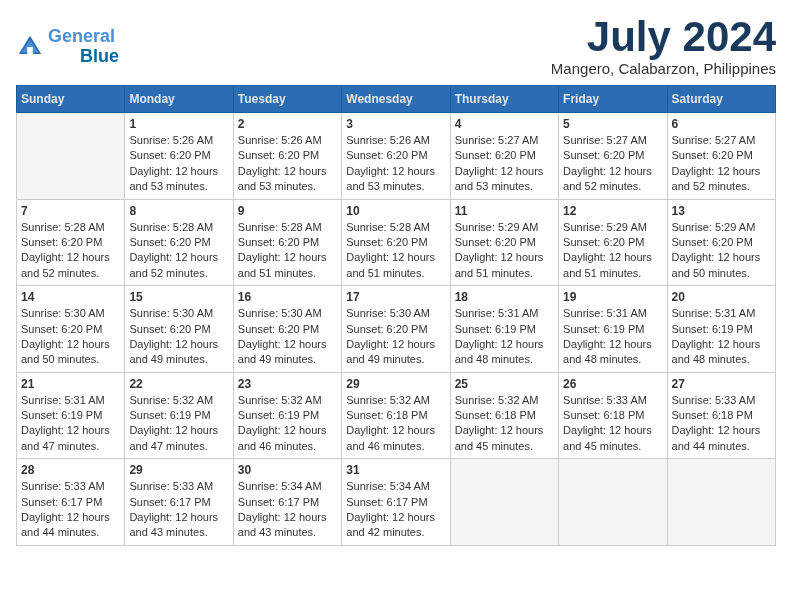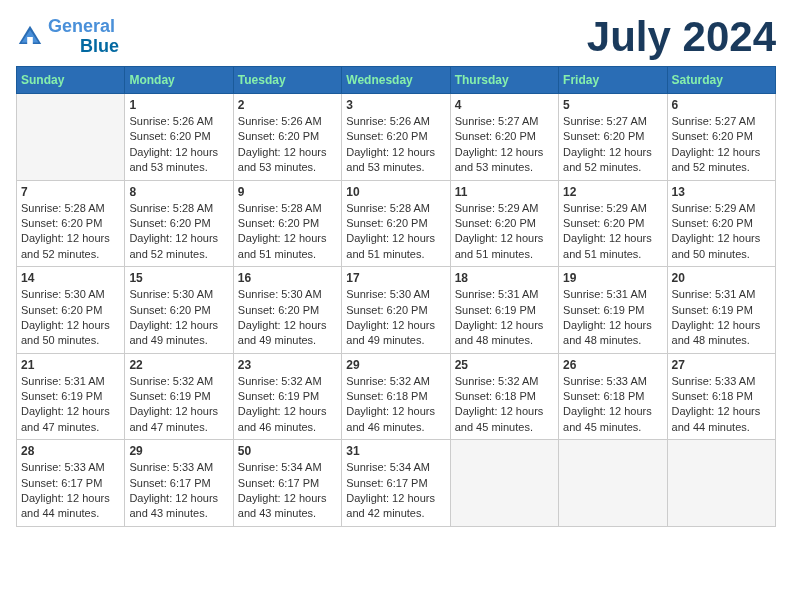--- a/index.html
+++ b/index.html
@@ -49,21 +49,21 @@
       color: #333;
       margin-top: 2px;
     }
     table {
       width: 100%;
       border-collapse: collapse;
       table-layout: fixed;
     }
     th {
       background-color: #2a6db5;
-      color: #86efac;
+      color: #e5e5e5;
       font-size: 12px;
       font-weight: bold;
       padding: 6px 4px;
       text-align: left;
       border: 1px solid #1a5a9a;
     }
     td {
       border: 1px solid #ccc;
       vertical-align: top;
       padding: 4px 4px;
@@ -98,20 +98,21 @@
       <polygon points="20,10 32,28 8,28" fill="#4a90d9"></polygon>
       <rect x="16" y="20" width="8" height="10" fill="#fff"></rect>
     </svg>
     <div class="logo-text">
       <div><span>General</span></div>
       <div style="color:#0369a1;margin-left:32px;">Blue</div>
     </div>
   </div>
   <div class="title-block">
     <div class="month-title">July 2024</div>
+    <div class="location">Mangero, Calabarzon, Philippines</div>
   </div>
 </div>
 
 <table>
   <thead>
     <tr>
         <th>Sunday</th>
         <th>Monday</th>
         <th>Tuesday</th>
         <th>Wednesday</th>
@@ -241,21 +242,21 @@
       <tr>
         <td>
           <span class="day-num">28</span>
           <div class="day-info">Sunrise: 5:33 AM<br>Sunset: 6:17 PM<br>Daylight: 12 hours and 44 minutes.</div>
         </td>
         <td>
           <span class="day-num">29</span>
           <div class="day-info">Sunrise: 5:33 AM<br>Sunset: 6:17 PM<br>Daylight: 12 hours and 43 minutes.</div>
         </td>
         <td>
-          <span class="day-num">50</span>
+          <span class="day-num">30</span>
           <div class="day-info">Sunrise: 5:34 AM<br>Sunset: 6:17 PM<br>Daylight: 12 hours and 43 minutes.</div>
         </td>
         <td>
           <span class="day-num">31</span>
           <div class="day-info">Sunrise: 5:34 AM<br>Sunset: 6:17 PM<br>Daylight: 12 hours and 42 minutes.</div>
         </td>
         <td class="empty"></td>
         <td class="empty"></td>
         <td class="empty"></td>
       </tr>

